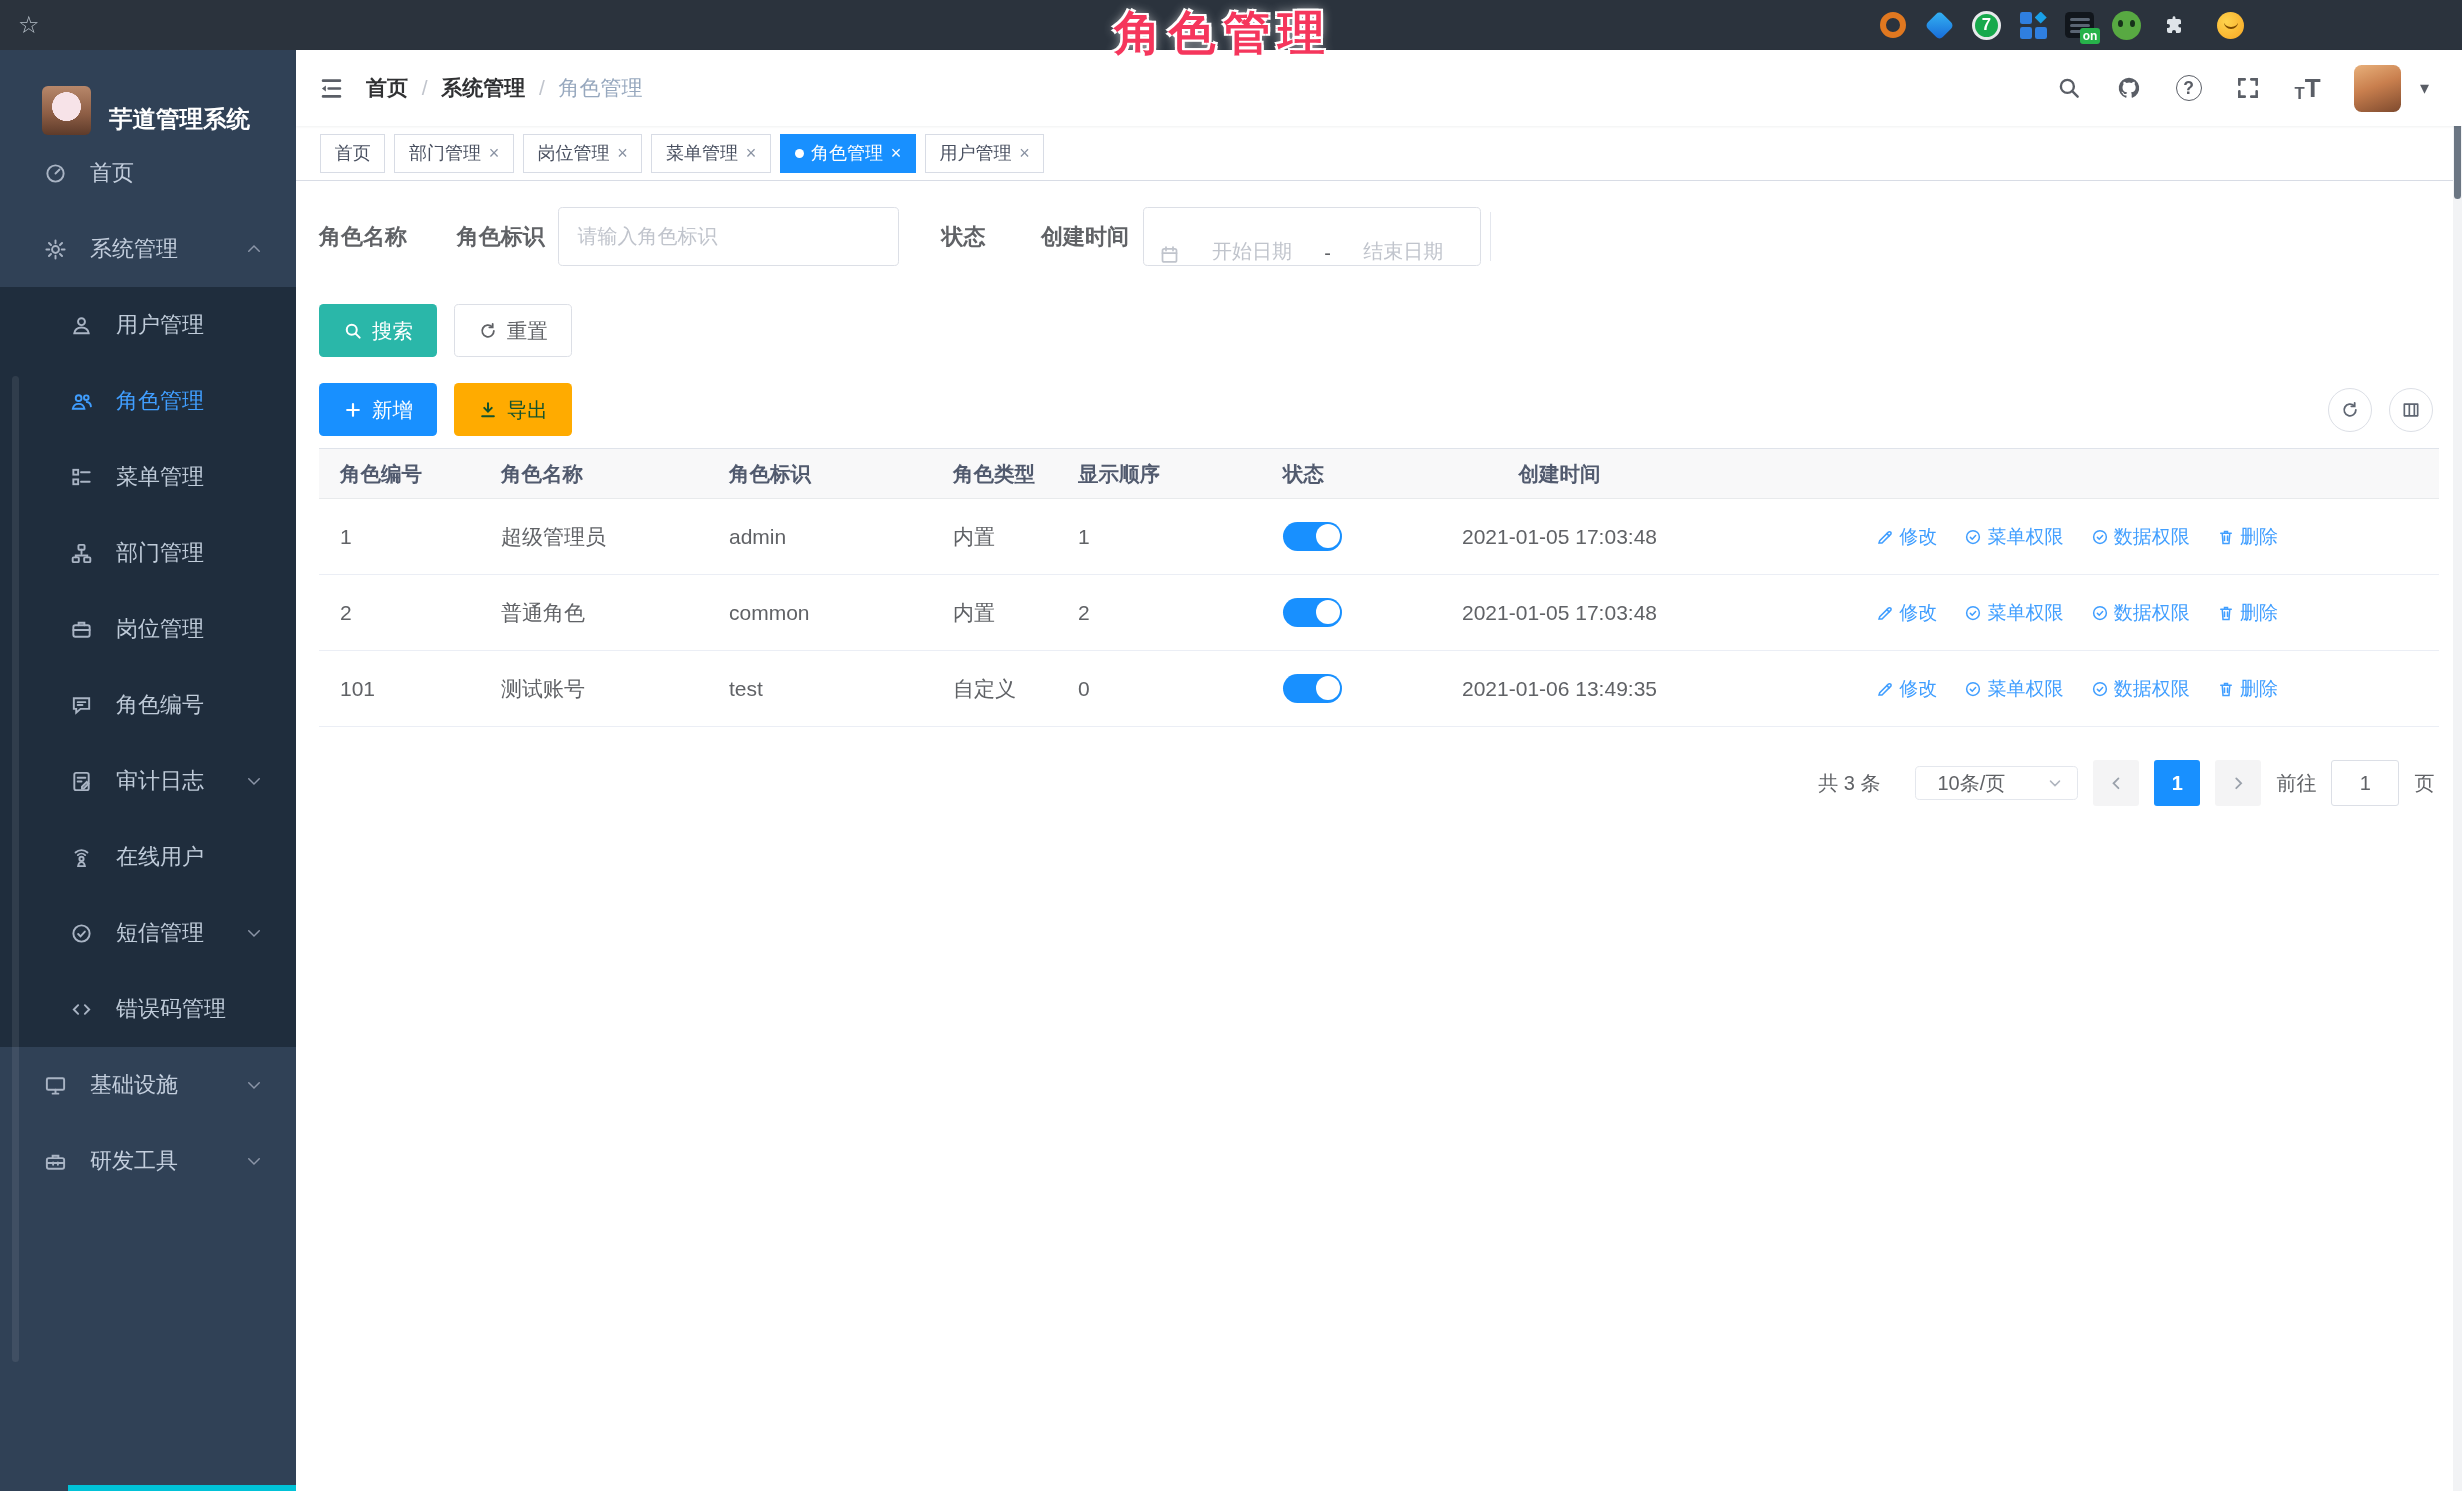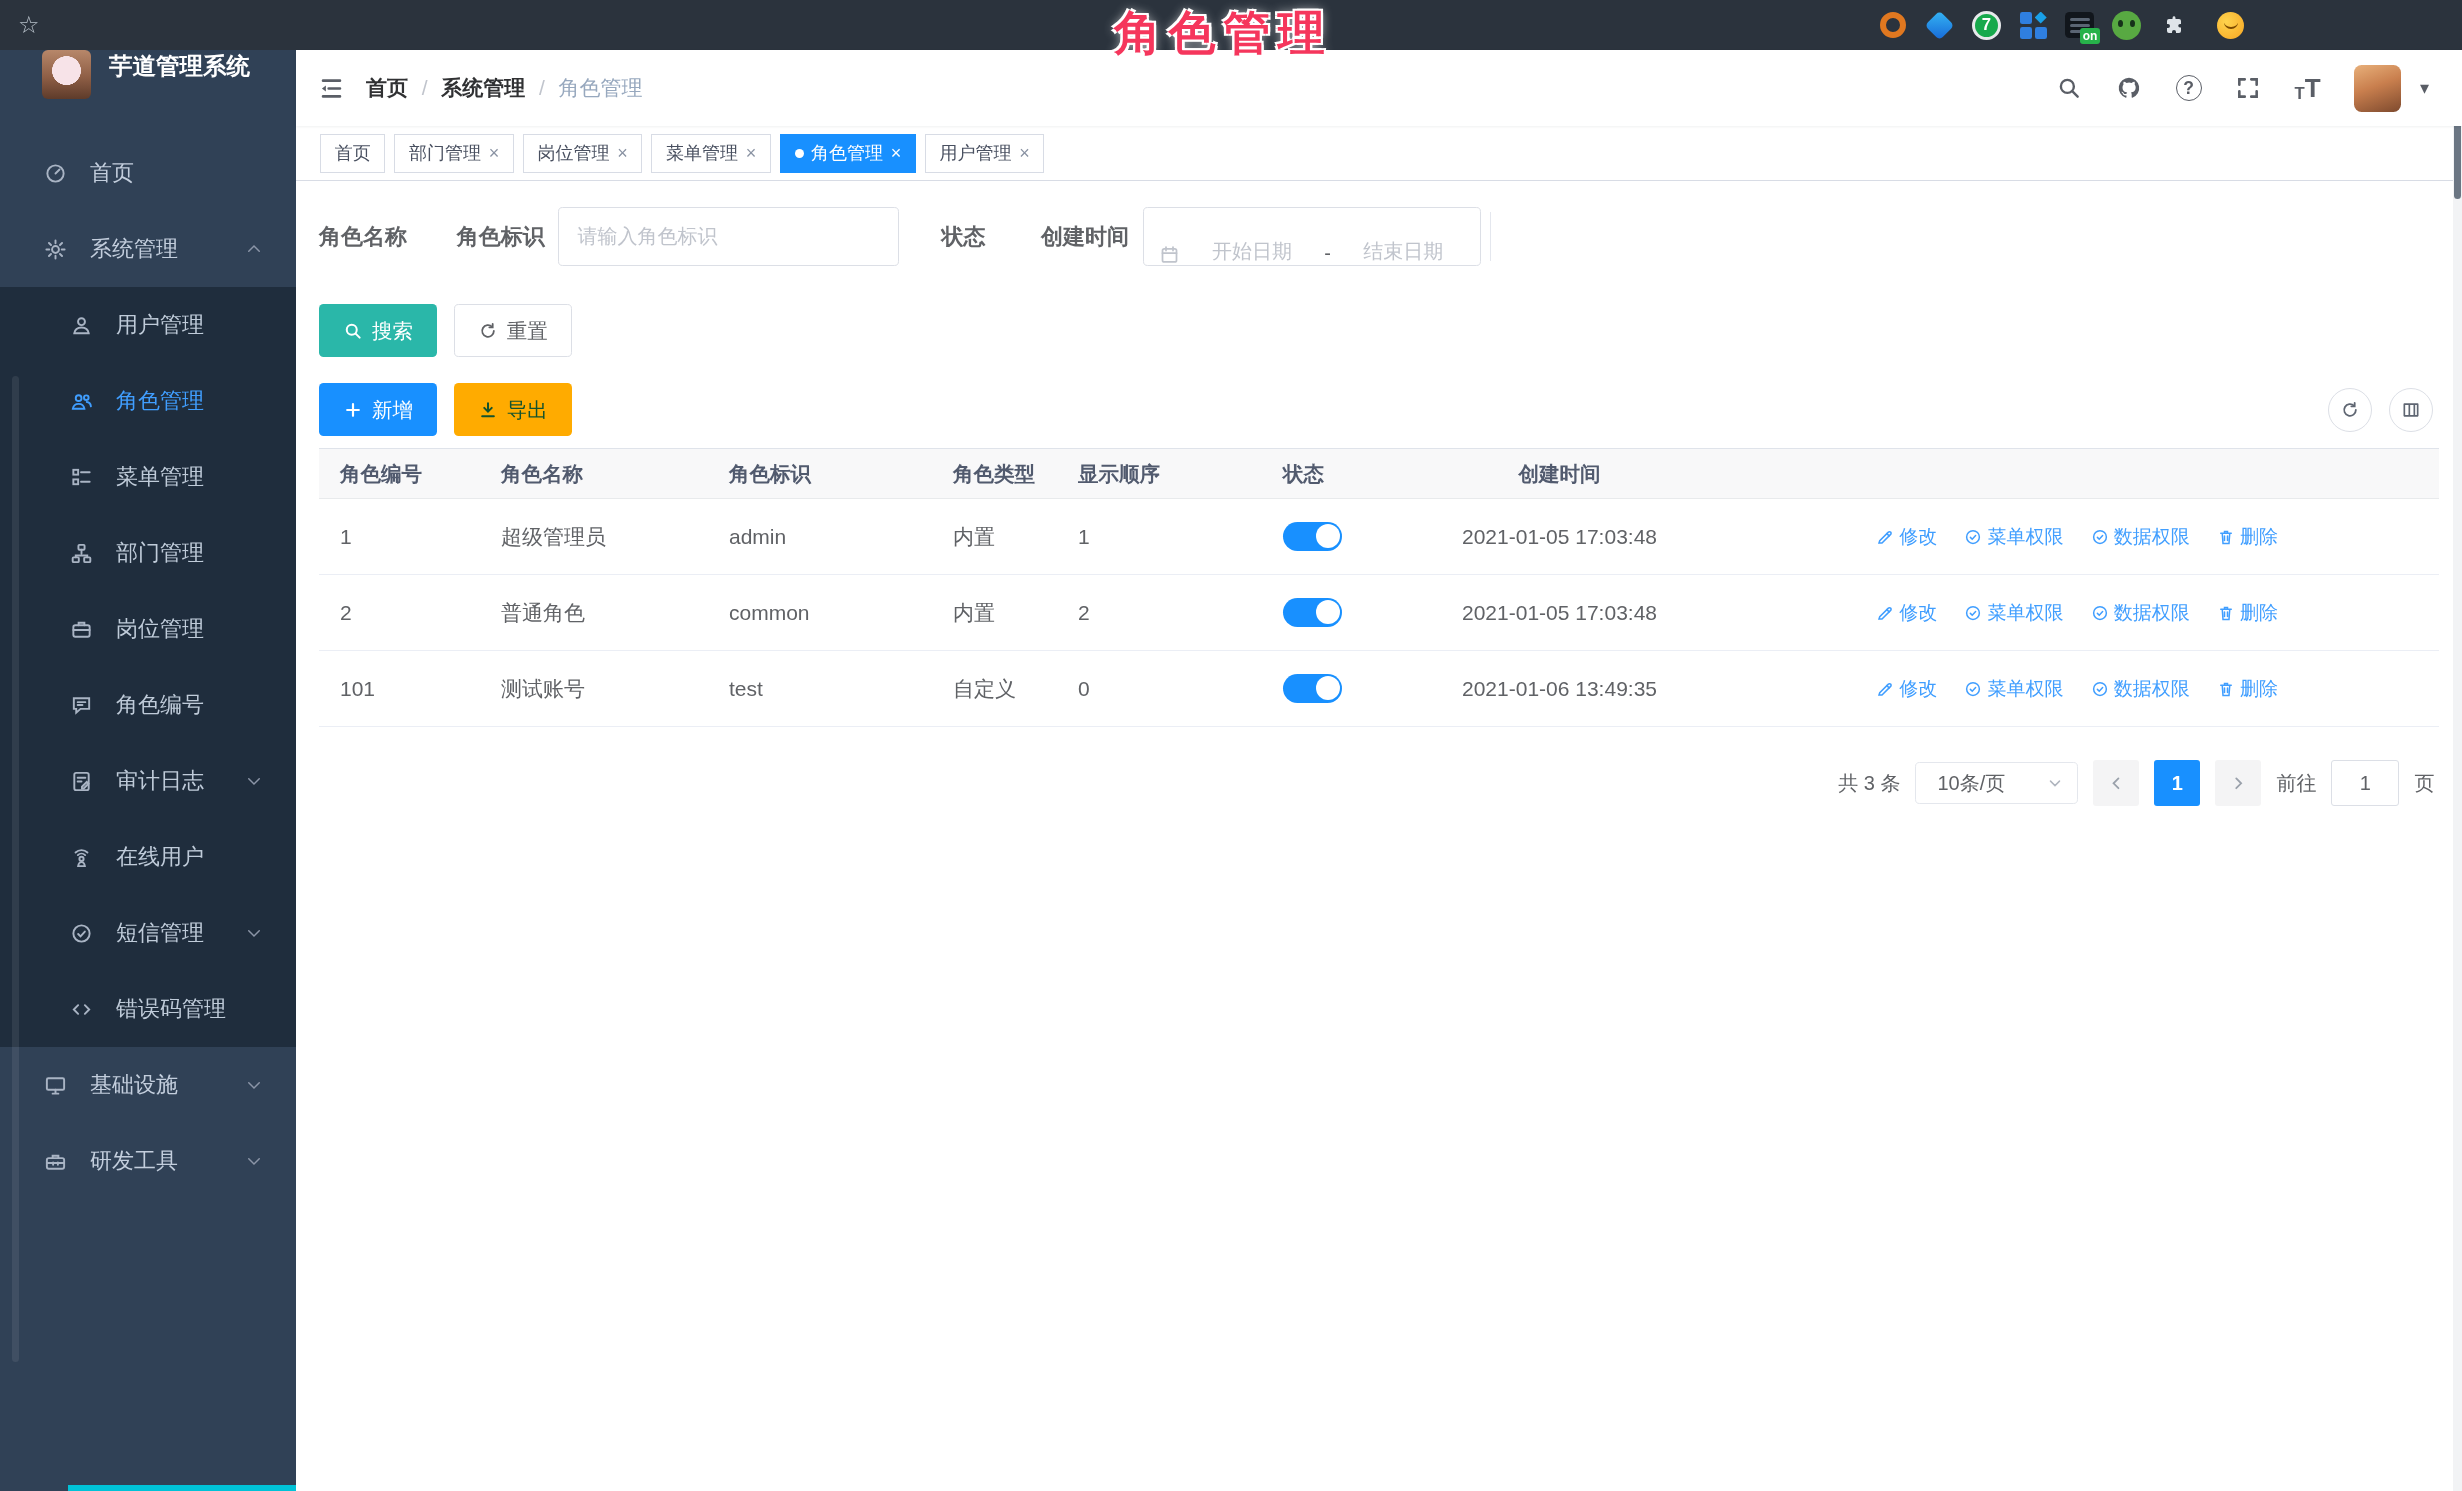--- a/index.html
+++ b/index.html
@@ -38,21 +38,21 @@
   .updatepill{height:42px;border:2.3px solid #c06840;border-radius:21px;background:#3c2e2c;display:flex;align-items:center;gap:12px;padding:0 12px 0 16.7px;margin-left:4.6px;}
   .updatepill .utxt{color:#e9e2dc;font-size:20px;}
   .updatepill .dots{color:#cfd4da;font-size:21px;letter-spacing:0;}
 
   
   .overlay-title{position:absolute;left:1114px;top:1.5px;z-index:60;font-size:47px;font-weight:700;letter-spacing:7.6px;color:#f5365c;
     text-shadow:-2.3px -2.3px 0 #fff,2.3px -2.3px 0 #fff,-2.3px 2.3px 0 #fff,2.3px 2.3px 0 #fff,0 0 10.6px rgba(255,255,255,.9);}
 
   
   .sidebar{position:absolute;left:0;top:50px;width:296px;height:1442px;background:#304156;overflow:hidden;}
-  .logo-row{height:85px;display:flex;align-items:flex-start;gap:18px;padding-left:42px;}
+  .logo-row{height:85px;display:flex;align-items:flex-end;gap:18px;padding-left:42px;}
   .logo-avatar{width:49px;height:49px;border-radius:6px;background:
      radial-gradient(circle at 50% 42%,#f7e3e8 0 38%,transparent 39%),
      linear-gradient(180deg,#b7876a 0%,#8f5f46 55%,#5e3b2a 100%);}
   .logo-title{color:#fff;font-size:23.5px;font-weight:700;}
   .menu-item{height:76px;display:flex;align-items:center;gap:23px;padding-left:44px;color:#c3cedd;font-size:22px;position:relative;cursor:pointer;}
   .menu-item .mi-icon{width:23px;height:23px;color:#a9b4c4;flex:0 0 23px;}
   .menu-item .mi-arrow{position:absolute;right:33px;width:18px;height:18px;color:#8b95a7;}
   .submenu{background:#1f2d3d;}
   .submenu .menu-item{padding-left:70px;color:#bfcbd9;}
   .submenu .menu-item.active{color:#409eff;}
@@ -121,21 +121,21 @@
   .c1{width:182px;padding-left:21px;} .c2{width:228px;} .c3{width:224px;} .c4{width:125px;} .c5{width:205px;} .c6{width:121px;}
   .c7{width:311px;text-align:center;} .c8{flex:1;text-align:center;}
   .switch{display:inline-block;width:59px;height:29px;border-radius:14.4px;background:#1890ff;position:relative;cursor:pointer;vertical-align:middle;}
   .switch:after{content:"";position:absolute;right:2.3px;top:2.3px;width:24px;height:24px;border-radius:50%;background:#fff;}
   .op-cell{display:flex;justify-content:center;gap:27px;}
   .op-link{display:inline-flex;align-items:center;gap:5.3px;color:#409eff;font-size:19px;cursor:pointer;white-space:nowrap;}
   .op-link svg{width:18px;height:18px;}
 
   
   .pagination{margin-top:33px;display:flex;justify-content:flex-end;align-items:center;gap:15px;font-size:20px;color:#606266;padding-right:4.6px;}
-  .pg-select{width:163px;height:42px;border:0.8px solid #e4e7ed;border-radius:4.6px;display:flex;align-items:center;padding:0 13.7px 0 21px;color:#606266;cursor:pointer;background:#fff;}
+  .pg-select{width:163px;height:34px;border:0.8px solid #e4e7ed;border-radius:4.6px;display:flex;align-items:center;padding:0 13.7px 0 21px;color:#606266;cursor:pointer;background:#fff;margin-left:20px;}
   .pg-select .sel-caret{margin-left:auto;width:18px;height:18px;color:#b0b6bf;}
   .pg-btn{width:46px;height:46px;border-radius:3px;background:#f4f4f5;color:#9aa1ab;display:flex;align-items:center;justify-content:center;cursor:pointer;}
   .pg-btn svg{width:16.7px;height:16.7px;}
   .pg-page{width:46px;height:46px;border-radius:3px;background:#1890ff;color:#fff;font-weight:700;display:flex;align-items:center;justify-content:center;cursor:pointer;}
   .pg-goto-input{width:68px;height:46px;border:0.8px solid #dcdfe6;border-radius:3px;text-align:center;font-size:20px;color:#606266;outline:none;}
 
   
   .scroll-track{position:absolute;right:0;top:50px;width:9px;height:1442px;background:#f2f3f5;}
   .scroll-thumb{position:absolute;right:0.8px;top:4.6px;width:7.6px;height:144px;border-radius:3.8px;background:#6b7683;}
 </style>

